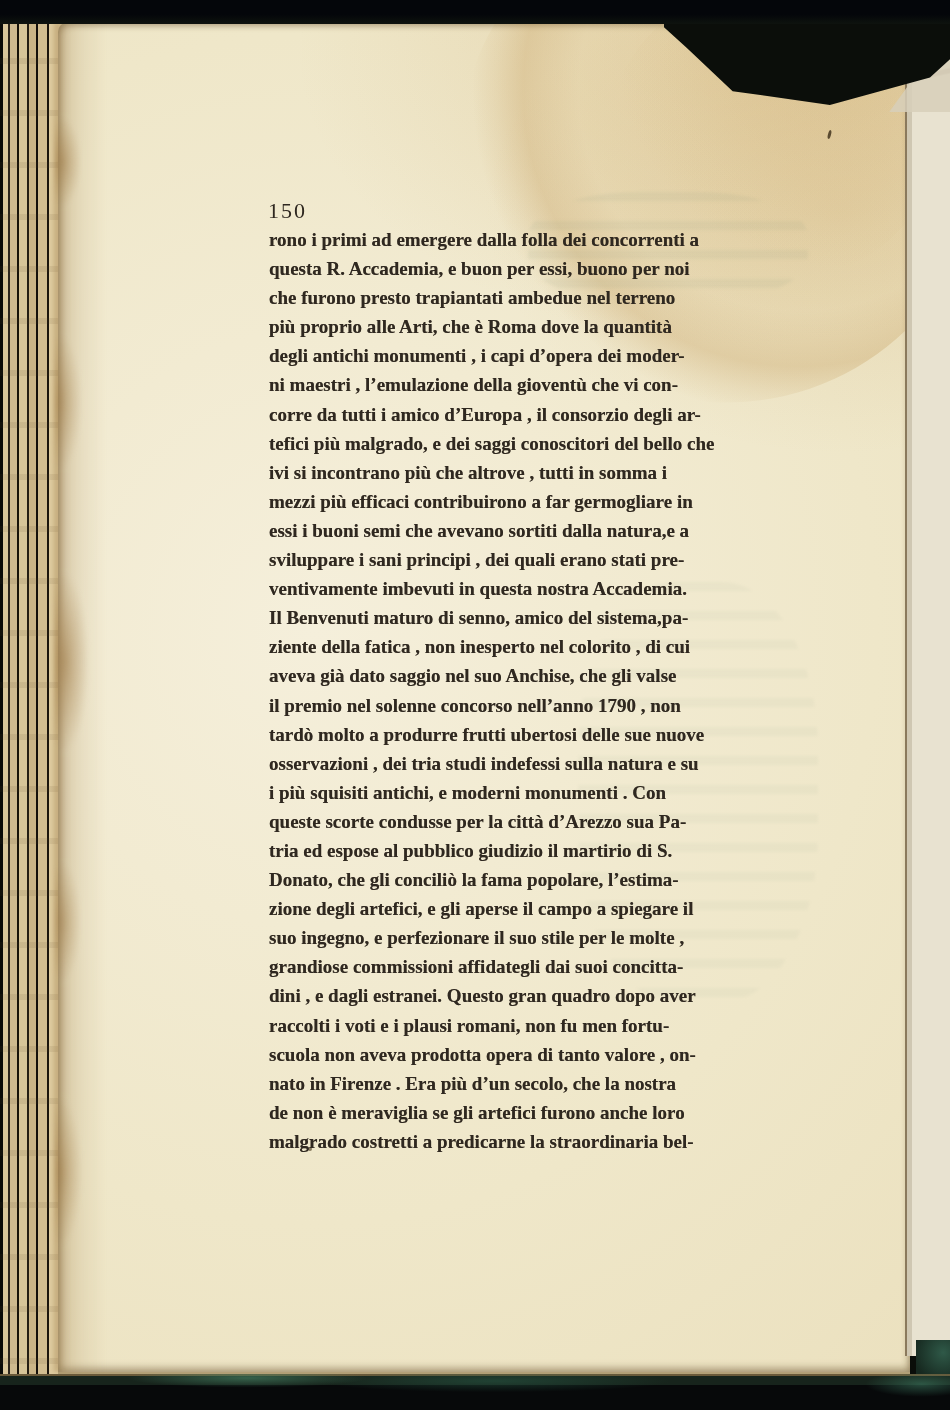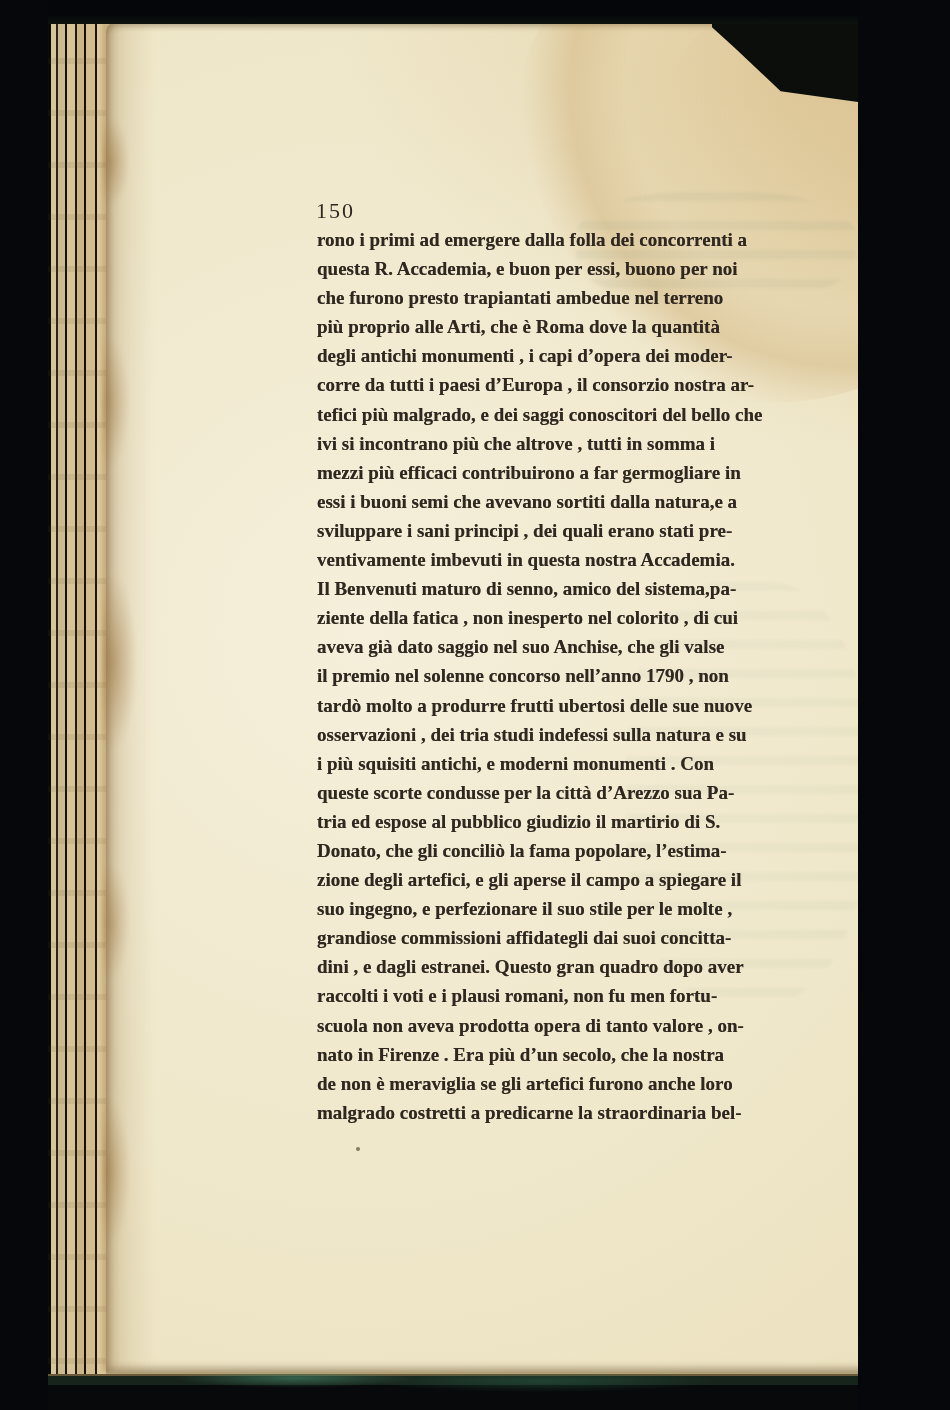--- a/index.html
+++ b/index.html
@@ -1,17 +1,17 @@
 <!DOCTYPE html>
 <html><head>
 <meta charset="utf-8">
 <style>
   html,body{margin:0;padding:0;background:#05070a;}
-  .scene{position:relative;width:810px;height:1410px;overflow:hidden;
-         background:#0a0d09;font-family:"Liberation Serif", serif;margin-left:48px;}
+  .scene{position:relative;width:950px;height:1410px;overflow:hidden;
+         background:#0a0d09;font-family:"Liberation Serif", serif;}
 
   
   .left-edges{position:absolute;left:0;top:12px;width:66px;height:1390px;
     background:
       repeating-linear-gradient(180deg, rgba(0,0,0,0) 0 46px, rgba(90,70,40,.10) 46px 52px),
       linear-gradient(90deg,
         #090a07 0 3px, #d8c69b 3px 8px, #2a241b 8px 10px, #cdb98f 10px 17px,
         #171209 17px 19px, #d6c498 19px 27px, #241d12 27px 29px, #cbb587 29px 36px,
         #15100a 36px 38px, #d2bd90 38px 47px, #1c150c 47px 49px, #decb9f 49px 66px);
   }
@@ -115,21 +115,22 @@
     <div class="speck s3"></div>
 
     <div class="page-number">150</div>
 
     <div class="text-block">
         <div class="line">rono i primi ad emergere dalla folla dei concorrenti a</div>
         <div class="line">questa R. Accademia, e buon per essi, buono per noi</div>
         <div class="line">che furono presto trapiantati ambedue nel terreno</div>
         <div class="line">più proprio alle Arti, che è Roma dove la quantità</div>
         <div class="line">degli antichi monumenti , i capi d’opera dei moder-</div>
-        <div class="line">corre da tutti i paesi d’Europa , il consorzio nostra ar-</div>
+        <div class="line">ni maestri , l’emulazione della gioventù che vi con-</div>
+        <div class="line">corre da tutti i amico d’Europa , il consorzio degli ar-</div>
         <div class="line">tefici più malgrado, e dei saggi conoscitori del bello che</div>
         <div class="line">ivi si incontrano più che altrove , tutti in somma i</div>
         <div class="line">mezzi più efficaci contribuirono a far germogliare in</div>
         <div class="line">essi i buoni semi che avevano sortiti dalla natura,e a</div>
         <div class="line">sviluppare i sani principi , dei quali erano stati pre-</div>
         <div class="line">ventivamente imbevuti in questa nostra Accademia.</div>
         <div class="line">Il Benvenuti maturo di senno, amico del sistema,pa-</div>
         <div class="line">ziente della fatica , non inesperto nel colorito , di cui</div>
         <div class="line">aveva già dato saggio nel suo Anchise, che gli valse</div>
         <div class="line">il premio nel solenne concorso nell’anno 1790 , non</div>

